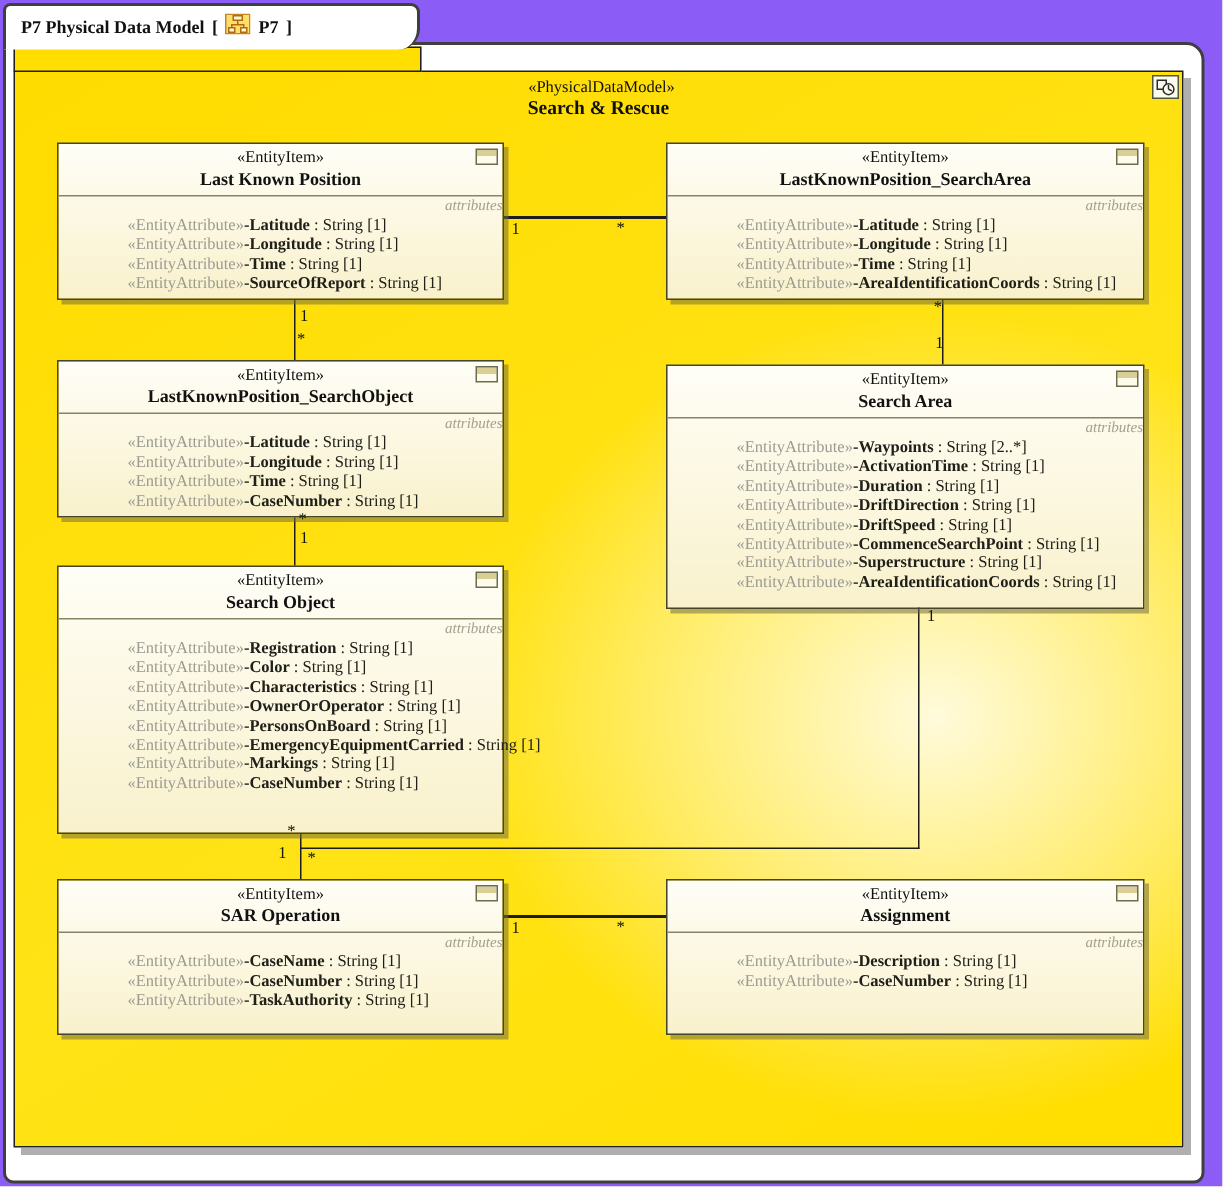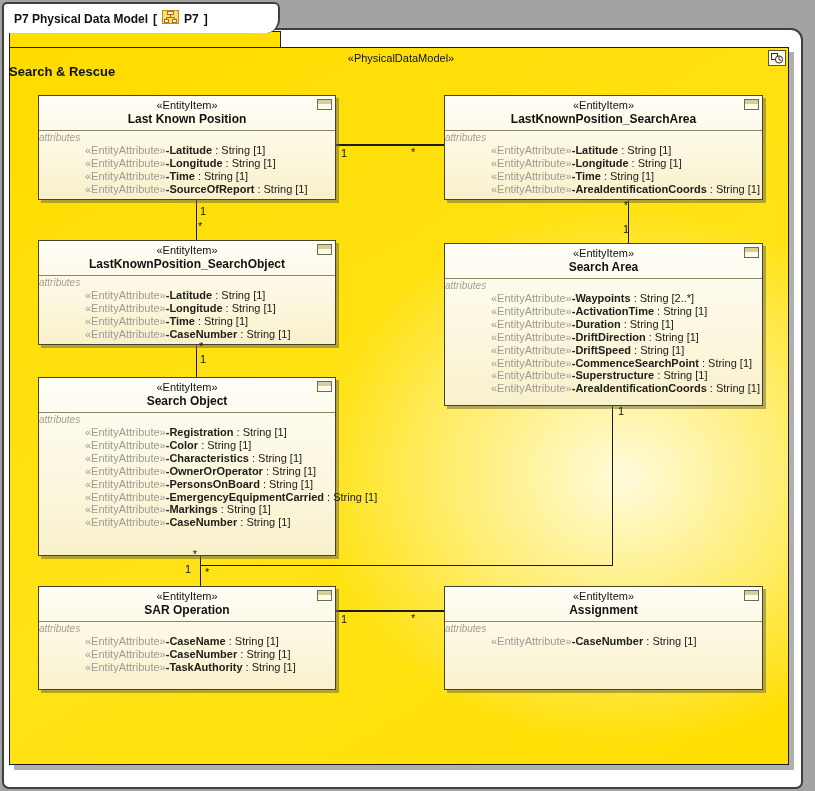--- a/index.html
+++ b/index.html
@@ -1,50 +1,50 @@
 <!DOCTYPE html>
 <html><head>
 <meta charset="utf-8">
 <style>
   html,body{margin:0;padding:0;background:#fff;}
-  #page{position:relative;width:815px;height:791px;background:#a3a3a3;
-        font-family:Liberation Sans, sans-serif;overflow:hidden;color:#111;}
+  #page{position:relative;width:815px;height:791px;background:#8b5cf6;
+        font-family:Liberation Serif, serif;overflow:hidden;color:#111;}
 
   
   .frame{position:absolute;left:2px;top:28px;width:797px;height:757px;
          border:2px solid #3f3f3f;border-radius:3px 12px 7px 7px;background:#fff;}
   .tab{position:absolute;left:2px;top:2px;width:278px;height:31px;background:#fff;
        border:2px solid #3f3f3f;border-bottom:none;border-radius:5px 6px 14px 0;
        display:flex;align-items:center;gap:5px;padding:0 10px;box-sizing:border-box;z-index:6;}
   .tab .t{font-size:12px;font-weight:bold;white-space:nowrap;}
 
   
   .pkg-tab{position:absolute;left:9px;top:31px;width:272px;height:17px;
            background:#FFDE00;border:1px solid #1e1e1e;box-sizing:border-box;z-index:2;}
   .pkg-body{position:absolute;left:9px;top:47px;width:780px;height:718px;
             border:1px solid #1e1e1e;box-sizing:border-box;z-index:1;
             background:
               radial-gradient(ellipse 310px 270px at 79% 60%, rgba(255,255,255,.85) 0%, rgba(255,255,252,.4) 55%, rgba(255,255,255,0) 100%),
               linear-gradient(150deg,#FFDC00 0%,#FFE316 55%,#FFDE00 100%);
             box-shadow:5px 5px 0 rgba(110,110,110,.55);}
   .pkg-st{position:absolute;left:9px;top:52px;width:784px;text-align:center;font-size:11px;z-index:3;}
-  .pkg-name{position:absolute;left:9px;top:64px;width:780px;
+  .pkg-name{position:absolute;left:9px;top:64px;width:780px;text-align:center;
             font-size:13px;font-weight:bold;z-index:3;}
   .composite-icon{position:absolute;left:768px;top:50px;z-index:3;cursor:default;}
 
   
   .entity{position:absolute;border:1px solid #44442f;box-sizing:border-box;z-index:3;
           background:linear-gradient(180deg,#FFFEF7 0%,#F9F1CC 100%);
           box-shadow:3px 3px 0 rgba(118,112,62,.55);}
   .ent-header{position:relative;text-align:center;padding-top:3px;border-bottom:1px solid #8a8467;}
   .ent-st{font-size:11px;line-height:13px;}
   .ent-name{font-size:12px;font-weight:bold;line-height:15px;padding-bottom:3px;}
   .ent-icon{position:absolute;top:3px;right:3px;width:15px;height:11px;border:1px solid #6c6c4e;
             background:linear-gradient(180deg,#D8CE96 0,#D8CE96 4px,#FDFBEA 4px);box-sizing:border-box;}
-  .attrs-label{text-align:left;font-style:italic;font-size:10px;line-height:12px;color:#A39F8B;padding-top:1px;}
+  .attrs-label{text-align:right;font-style:italic;font-size:10px;line-height:12px;color:#A39F8B;padding-top:1px;}
   .attr-row{font-size:11px;line-height:12.9px;padding-left:2px;white-space:nowrap;}
   .attr-st{color:#9B9B93;margin-left:44px;}
   .attr-name{font-weight:bold;color:#20201a;}
   .attr-type{color:#20201a;}
 
   
   .e-lkp  {left:38px; top:95px; width:298px;height:105px;}
   .e-lkpsa{left:444px;top:95px; width:319px;height:105px;}
   .e-lkpso{left:38px; top:240px;width:298px;height:105px;}
   .e-sa   {left:444px;top:243px;width:319px;height:163px;}
@@ -235,17 +235,18 @@
 
   <div class="entity e-asg">
     <div class="ent-header">
       <div class="ent-st">«EntityItem»</div>
       <div class="ent-name">Assignment</div>
       <span class="ent-icon"></span>
     </div>
     <div class="attrs-label">attributes</div>
     <div>
 
+    <div class="attr-row"><span class="attr-st">«EntityAttribute»</span><span class="attr-name">-Description</span><span class="attr-type"> : String [1]</span></div>
         <div class="attr-row"><span class="attr-st">«EntityAttribute»</span><span class="attr-name">-CaseNumber</span><span class="attr-type"> : String [1]</span></div>
       </div>
   </div>
 
 </div>
 
 </body></html>

